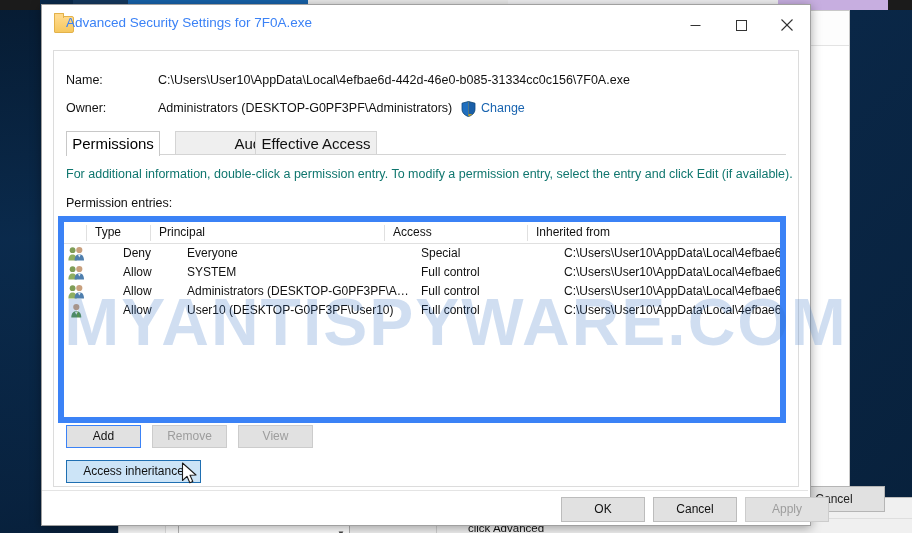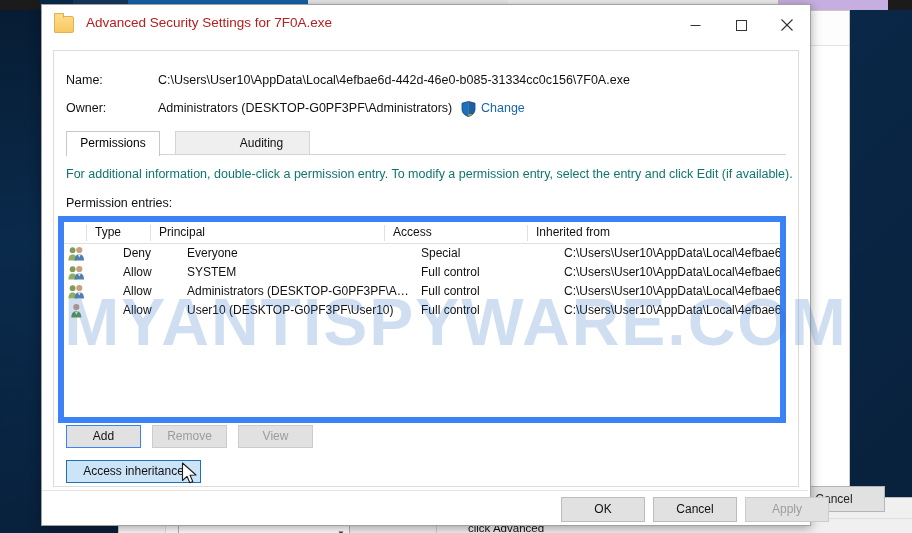--- a/index.html
+++ b/index.html
@@ -78,21 +78,21 @@
   .title-icon{
     position:absolute;left:12px;top:11px;width:18px;height:15px;
     background:linear-gradient(180deg,#ffd98a,#f6c85f);
     border:1px solid #e3b24a;border-radius:1px 2px 2px 1px;
   }
   .title-icon:before{
     content:"";position:absolute;left:-1px;top:-4px;width:8px;height:4px;
     background:#ffd98a;border:1px solid #e3b24a;border-bottom:none;border-radius:1px 1px 0 0;
   }
   .title-text{
-    position:absolute;left:44px;top:10px;font-size:13.5px;color:#b91c1c;
+    position:absolute;left:24px;top:10px;font-size:13.5px;color:#3b82f6;
     white-space:nowrap;
   }
   .wbtns{position:absolute;right:0;top:0;height:40px;display:flex;}
   .wbtn{width:46px;height:40px;display:flex;align-items:center;justify-content:center;cursor:default;}
   .wbtn svg{display:block;}
 
   .dlg-body{position:absolute;left:0;top:40px;right:0;bottom:0;background:#fff;}
   .panel{
     position:absolute;left:11px;top:5px;width:744px;height:435px;
     background:#fff;border:1px solid #dcdcdc;
@@ -104,21 +104,21 @@
 
   .shield{
     position:absolute;width:15px;height:16px;
   }
   .changelink{position:absolute;font-size:12.5px;color:#1964b0;cursor:pointer;}
 
   
   .tabs{position:absolute;left:12px;top:80px;width:720px;height:24px;}
   .tab{
     position:absolute;top:0;height:23px;line-height:23px;text-align:center;
-    font-size:12px;color:#111;background:#efefef;border:1px solid #d4d4d4;border-bottom:none;
+    font-size:15px;color:#111;background:#efefef;border:1px solid #d4d4d4;border-bottom:none;
     cursor:default;
   }
   .tab.active{background:#fff;border-color:#c8c8c8;color:#000;height:24px;z-index:3;}
   .tab-underline{position:absolute;left:0;top:23px;width:720px;height:1px;background:#d4d4d4;}
   .tab-underline-gap{position:absolute;top:23px;height:1px;background:#fff;z-index:4;}
 
   .info-text{position:absolute;left:12px;top:116px;font-size:12.5px;color:#0f766e;white-space:nowrap;}
   .entries-label{position:absolute;left:12px;top:145px;font-size:12.5px;color:#111;}
 
   
@@ -249,20 +249,21 @@
           <path d="M7.5 0.5 L1 2.2 V8.2 C1 12 4.2 14.6 7.5 15.5 Z" fill="#1f6fc0"></path>
           <path d="M7.5 0.5 L14 2.2 V8.2 C14 10.2 13 11.9 11.7 13.2 L7.5 13.2 Z" fill="#1a5fa8"></path>
           <path d="M7.5 0.5 L14 2.2 V8.2 C14 12 10.8 14.6 7.5 15.5 C4.2 14.6 1 12 1 8.2 V2.2 Z" fill="none" stroke="#0d4a86" stroke-width="0.8"></path>
         </svg>
         <span class="changelink" style="left:415px;top:0;">Change</span>
       </div>
 
       <div class="tabs">
         <div class="tab active" style="left:0;width:92px;">Permissions</div>
         <div class="tab" style="left:109px;width:95px;padding-left:38px;">Auditing</div>
+        <div class="tab" style="left:189px;width:120px;">Effective Access</div>
         <div class="tab-underline"></div>
         <div class="tab-underline-gap" style="left:1px;width:90px;"></div>
       </div>
 
       <div class="info-text">For additional information, double-click a permission entry. To modify a permission entry, select the entry and click Edit (if available).</div>
       <div class="entries-label">Permission entries:</div>
 
       <div class="listbox">
         <div class="lheader">
           <div class="lh" style="left:0;width:22px;padding-left:0;"></div>

